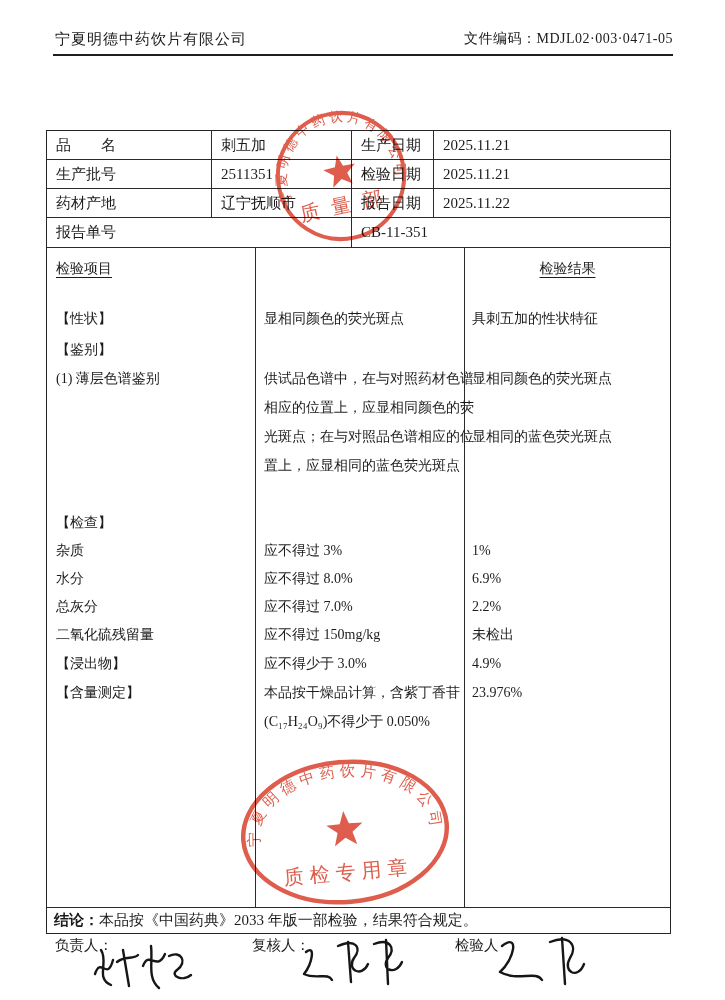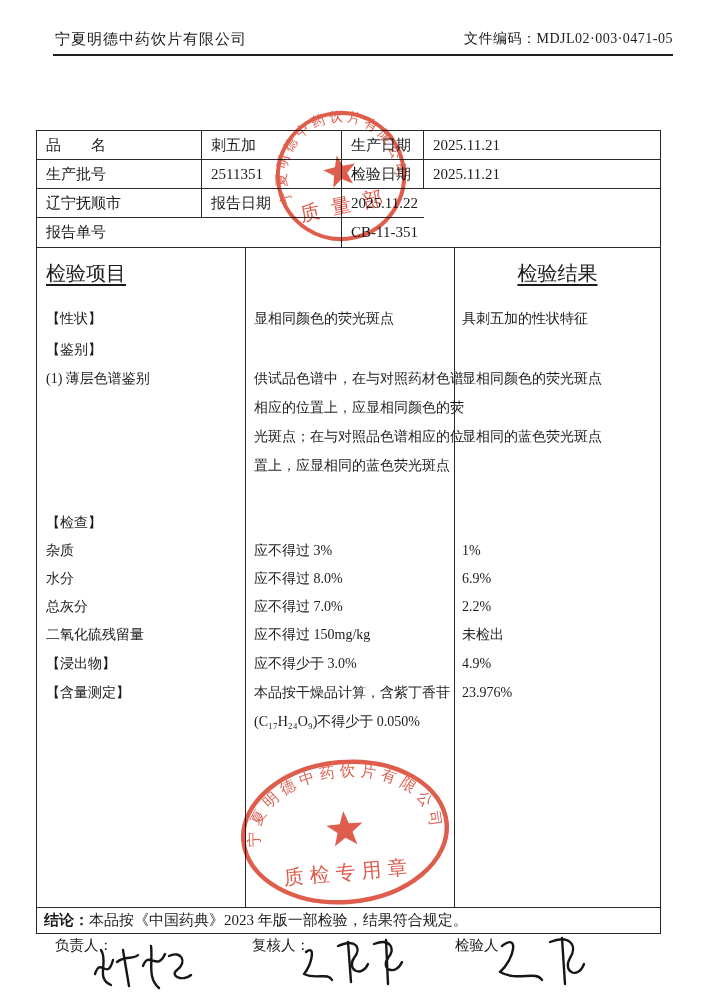--- a/index.html
+++ b/index.html
@@ -8,32 +8,32 @@
     font-family:"Liberation Serif","DejaVu Serif",serif;color:#1c1c1c;
   }
   
   .hdr-company{position:absolute;left:55px;top:30px;font-size:15px;letter-spacing:1px;}
   .hdr-code{position:absolute;right:52px;top:30px;font-size:14px;letter-spacing:.5px;}
   .hdr-rule{position:absolute;left:53px;top:54px;width:620px;height:2.4px;background:#1f1f1f;}
   
   .title{position:absolute;left:50px;top:82px;width:623px;text-align:center;
     font-size:27px;font-weight:bold;letter-spacing:7px;}
   
-  .sheet{position:absolute;left:36px;top:130px;width:623px;border:1.6px solid #262626;box-sizing:content-box;}
+  .sheet{position:absolute;left:46px;top:130px;width:623px;border:1.6px solid #262626;box-sizing:content-box;}
   .info-grid{display:grid;grid-template-columns:165px 140px 82px 236px;grid-auto-rows:29px;}
   .cell{border-right:1.4px solid #2a2a2a;border-bottom:1.4px solid #2a2a2a;
     display:flex;align-items:center;padding-left:9px;font-size:15px;white-space:pre;box-sizing:border-box;}
   .cell.last{border-right:none;}
   .cell.span2a{grid-column:1 / span 2;}
   .cell.span2b{grid-column:3 / span 2;border-right:none;}
   
   .insp{position:relative;height:659px;font-size:14px;}
   .vline{position:absolute;top:0;bottom:0;width:1.4px;background:#2a2a2a;}
   .v1{left:208px;} .v2{left:416.5px;}
-  .col-head{position:absolute;top:12px;font-size:20px;text-decoration:underline;text-underline-offset:4px;}
+  .col-head{position:absolute;top:12px;font-size:14px;text-decoration:underline;text-underline-offset:4px;}
   .ch1{left:9px;}
   .ch2{left:209px;width:208px;text-align:center;}
   .ch3{left:418px;width:205px;text-align:center;}
   .ln{position:absolute;white-space:pre;line-height:1;}
   .c1{left:9px;} .c2{left:217px;} .c3{left:425px;}
   
   .concl{border-top:1.4px solid #2a2a2a;height:25px;display:flex;align-items:center;
     padding-left:7px;font-size:15px;white-space:pre;}
   .concl b{font-weight:bold;}
   
@@ -60,20 +60,21 @@
       <div class="cell">品　　名</div>
       <div class="cell">刺五加</div>
       <div class="cell">生产日期</div>
       <div class="cell last">2025.11.21</div>
 
       <div class="cell">生产批号</div>
       <div class="cell">2511351</div>
       <div class="cell">检验日期</div>
       <div class="cell last">2025.11.21</div>
 
+      <div class="cell">药材产地</div>
       <div class="cell">辽宁抚顺市</div>
       <div class="cell">报告日期</div>
       <div class="cell last">2025.11.22</div>
 
       <div class="cell span2a" style="border-bottom:none;">报告单号</div>
       <div class="cell span2b" style="border-bottom:none;">CB-11-351</div>
     </div>
 
     <div class="insp" style="border-top:1.4px solid #2a2a2a;">
       <div class="vline v1"></div>
@@ -110,21 +111,21 @@
       <div class="ln c3" style="top:124px">显相同颜色的荧光斑点</div>
       <div class="ln c3" style="top:182px">显相同的蓝色荧光斑点</div>
       <div class="ln c3" style="top:296px">1%</div>
       <div class="ln c3" style="top:324px">6.9%</div>
       <div class="ln c3" style="top:352px">2.2%</div>
       <div class="ln c3" style="top:380px">未检出</div>
       <div class="ln c3" style="top:409px">4.9%</div>
       <div class="ln c3" style="top:438px">23.976%</div>
     </div>
 
-    <div class="concl"><b>结论：</b><span>本品按《中国药典》2023 年版一部检验，结果符合规定。</span></div>
+    <div class="concl"><b>结论：</b><span>本品按《中国药典》2033 年版一部检验，结果符合规定。</span></div>
   </div>
 
   <div class="sig-label" style="left:55px;top:936px;">负责人：</div>
   <div class="sig-label" style="left:252px;top:936px;">复核人：</div>
   <div class="sig-label" style="left:455px;top:936px;font-family:Liberation Serif, serif;">检验人</div>
 
   <svg class="sig-svg" style="left:85px;top:938px;" width="115" height="58" viewBox="0 0 115 58">
     <path d="M10,36 C16,18 22,44 28,22 M16,12 C24,24 10,40 26,47"></path>
     <path d="M38,12 L44,48 M32,24 C40,17 48,22 53,17"></path>
     <path d="M58,28 C64,12 72,34 80,16 M66,8 C68,24 62,40 74,50"></path>

